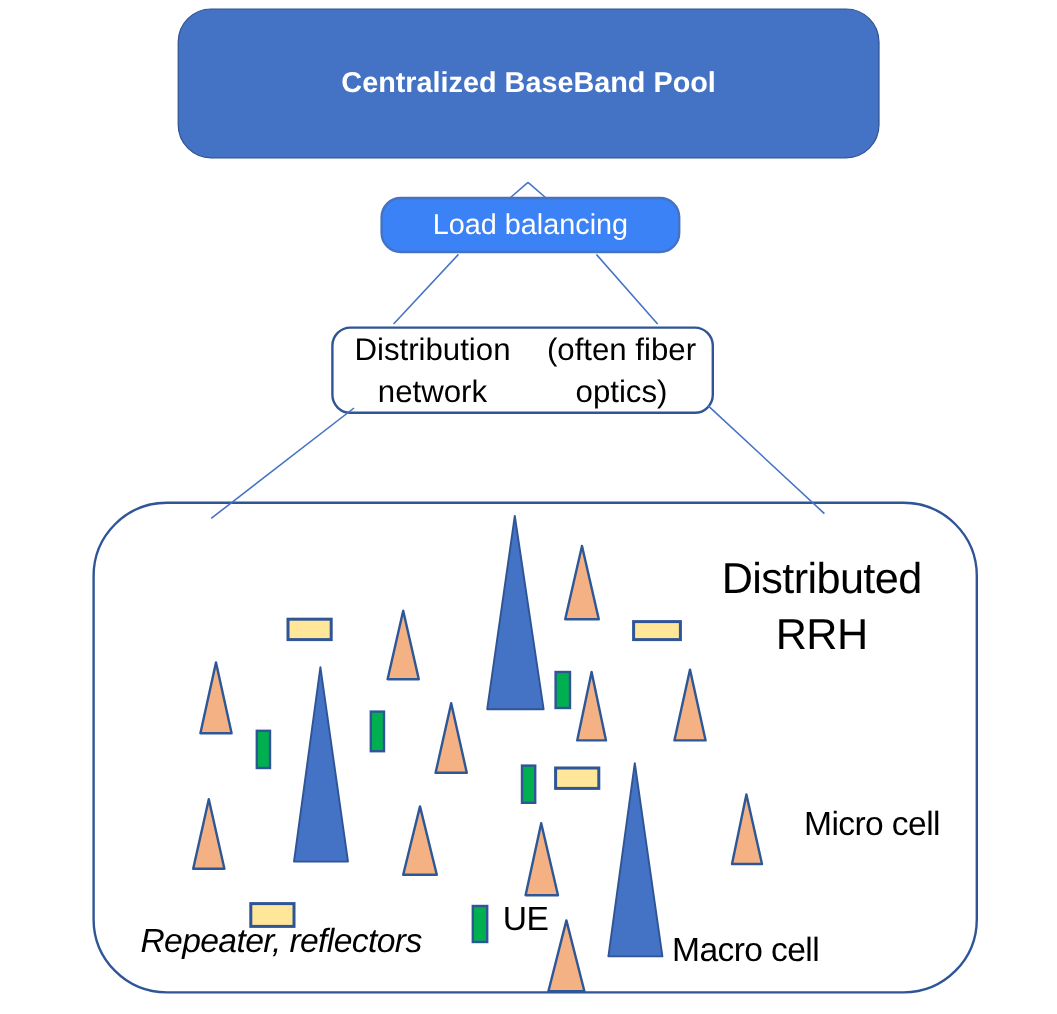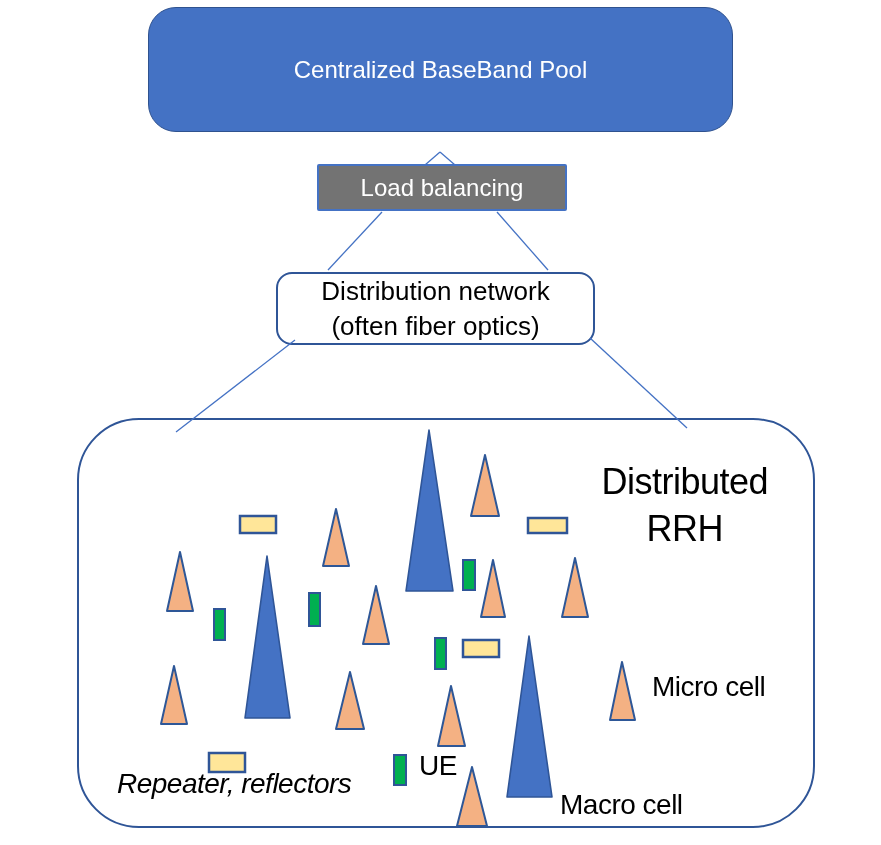--- a/index.html
+++ b/index.html
@@ -26,47 +26,47 @@
     border-radius: 28px;
     box-sizing: border-box;
     display: flex;
     flex-direction: row;
     justify-content: center;
     align-items: center;
     color: #ffffff;
     font-size: 24px;
     line-height: 35px;
     text-align: center;
+    font-weight: bold;
   }
 
   
   .load-box {
     left: 317px; top: 164px;
     width: 250px; height: 47px;
-    background: #737373;
+    background: #3b82f6;
     border: 2.5px solid #4472C4;
-    border-radius: 2px;
+    border-radius: 17px;
     box-sizing: border-box;
     display: flex;
     justify-content: center;
     align-items: center;
     color: #ffffff;
     font-size: 24px;
   }
 
   
   .dist-box {
     left: 276px; top: 272px;
     width: 319px; height: 73px;
     background: #ffffff;
     border: 2.5px solid #2F5597;
     border-radius: 16px;
     box-sizing: border-box;
     display: flex;
-    flex-direction: column;
     justify-content: center;
     align-items: center;
     color: #000000;
     font-size: 26px;
     line-height: 35px;
     text-align: center;
   }
 
   
   .rrh-container {
@@ -89,22 +89,22 @@
 
   .shape-label {
     color: #000000;
     font-size: 28px;
     line-height: 30px;
     letter-spacing: -0.5px;
     white-space: nowrap;
   }
   .lbl-repeater { left: 117px; top: 769px; font-style: italic; }
   .lbl-ue       { left: 419px; top: 751px; }
-  .lbl-micro    { left: 652px; top: 672px; }
-  .lbl-macro    { left: 560px; top: 777px; margin-top: 13px; }
+  .lbl-micro    { left: 670px; top: 672px; }
+  .lbl-macro    { left: 560px; top: 777px; }
 
   .shapes-svg {
     left: 0; top: 0;
     width: 881px; height: 845px;
     pointer-events: none;
   }
 </style>
 </head>
 <body>
 

